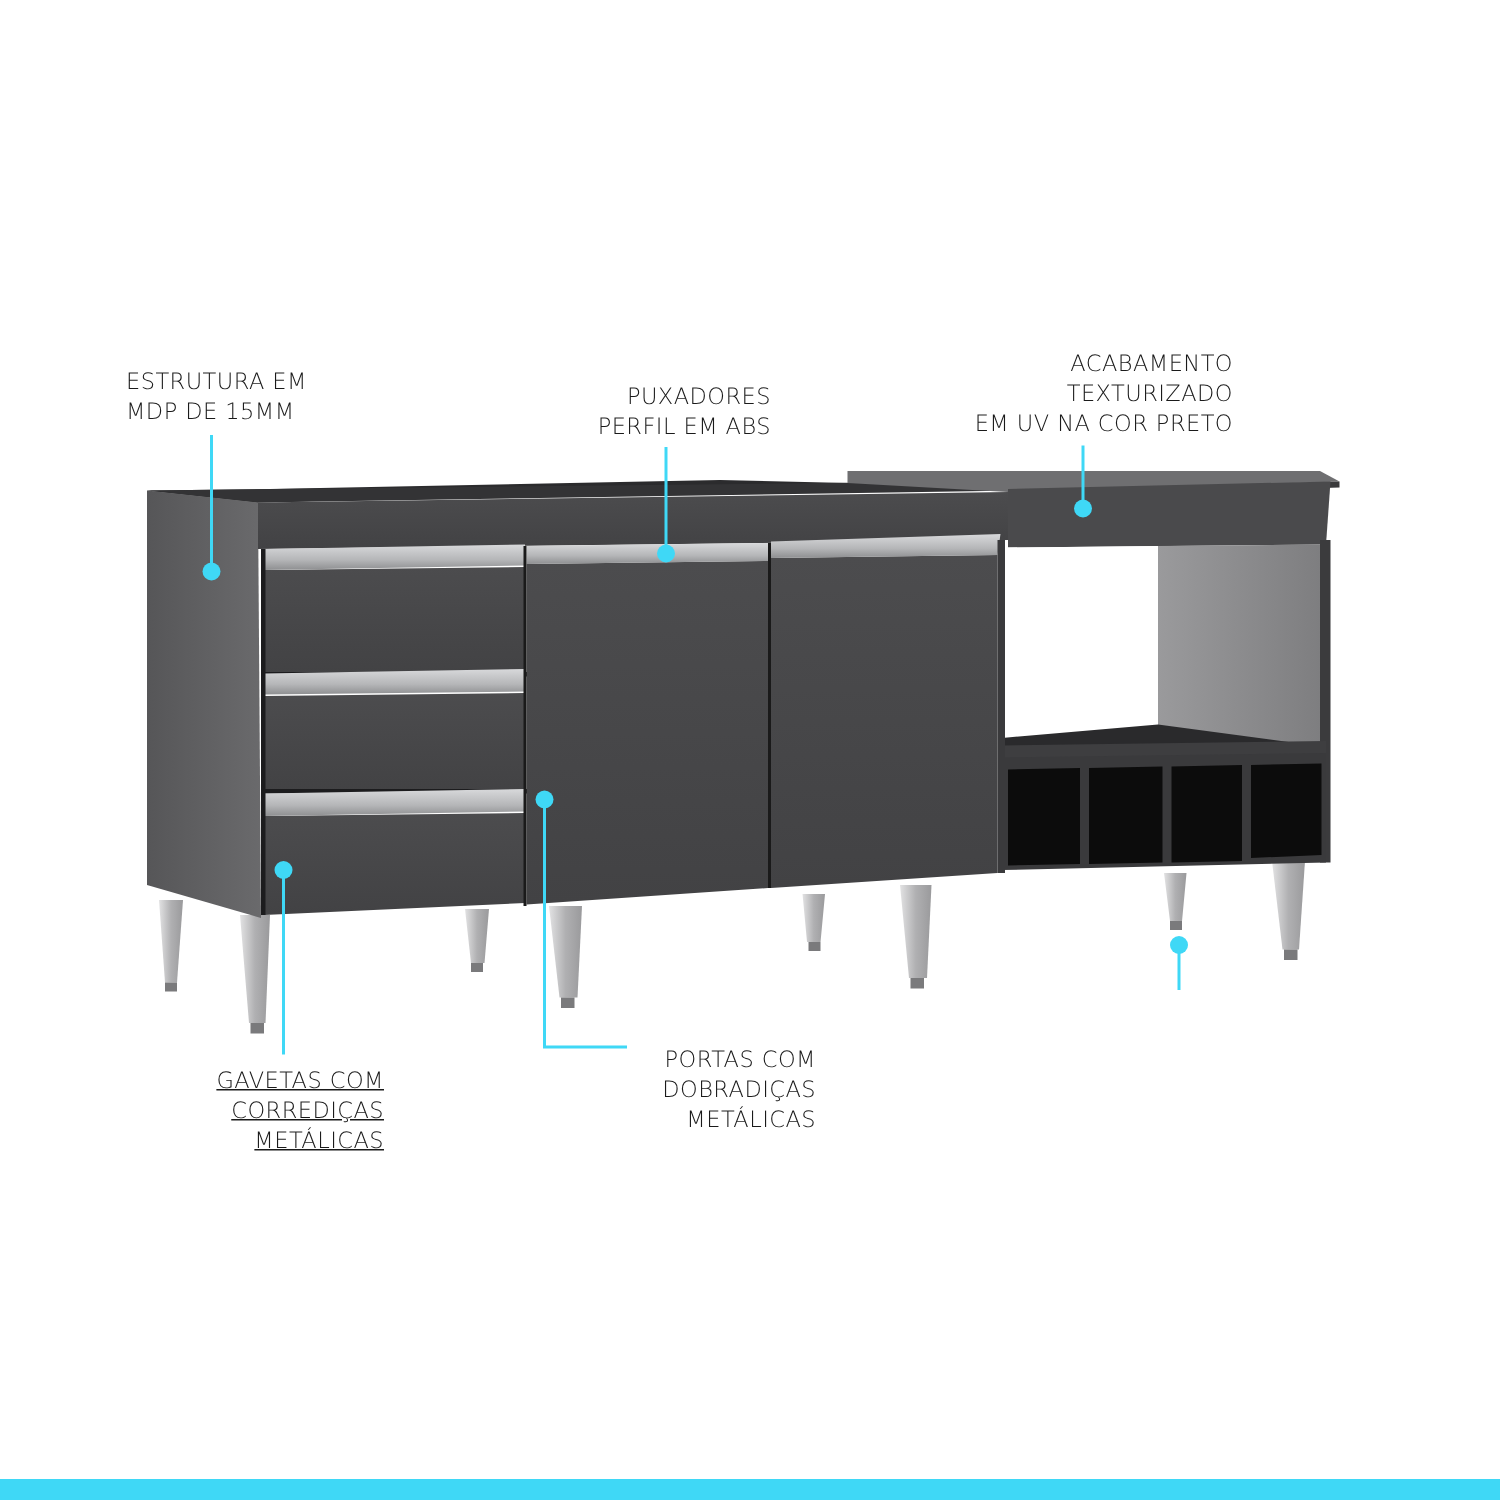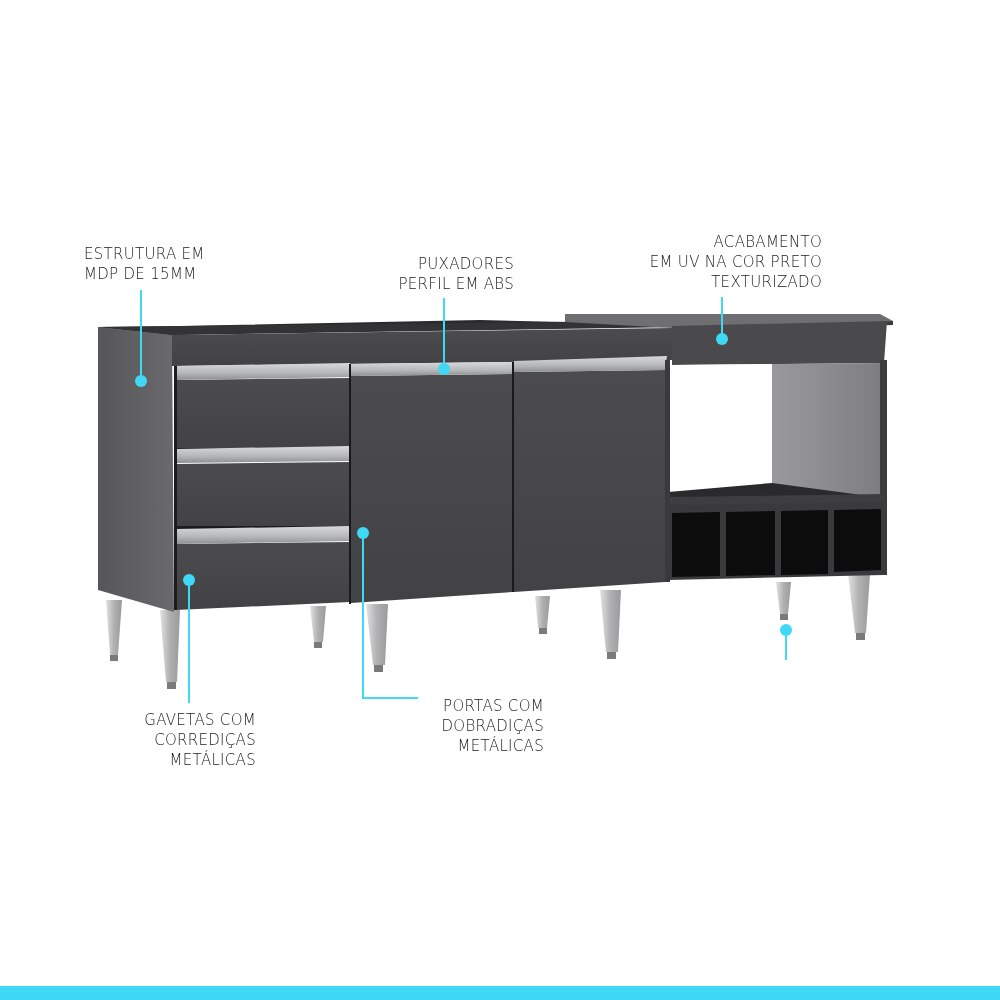--- a/index.html
+++ b/index.html
@@ -176,25 +176,25 @@
     <span>MDP DE 15MM</span>
   </div>
 
   <div class="label center" style="left:374px; top:254px; width:140px;">
     <span>PUXADORES</span>
     <span>PERFIL EM ABS</span>
   </div>
 
   <div class="label center" style="left:622px; top:232px; width:200px;">
     <span>ACABAMENTO</span>
+    <span>TEXTURIZADO</span>
     <span>EM UV NA COR PRETO</span>
-    <span>TEXTURIZADO</span>
-  </div>
-
-  <div class="label center" style="left:122px; top:710px; width:134px;">
+  </div>
+
+  <div class="label center" style="left:122px; top:710px; width:134px;text-decoration:underline;">
     <span>GAVETAS COM</span>
     <span>CORREDIÇAS</span>
     <span>METÁLICAS</span>
   </div>
 
   <div class="label center" style="left:414px; top:696px; width:130px;">
     <span>PORTAS COM</span>
     <span>DOBRADIÇAS</span>
     <span>METÁLICAS</span>
   </div>

